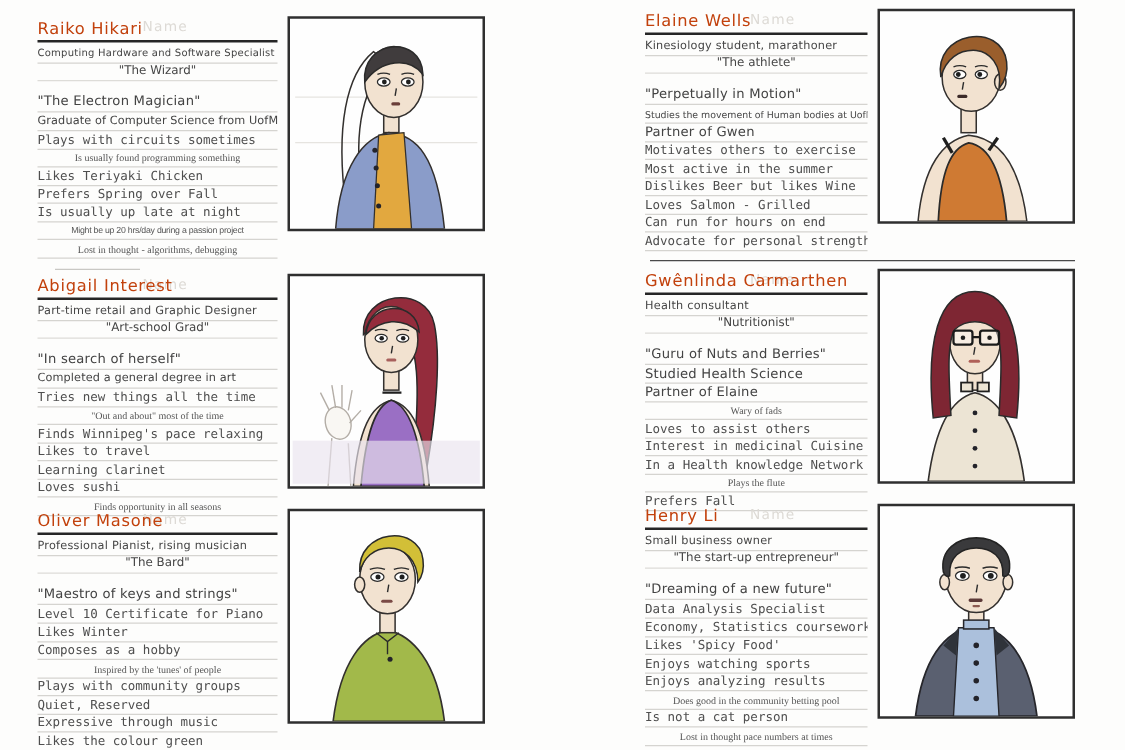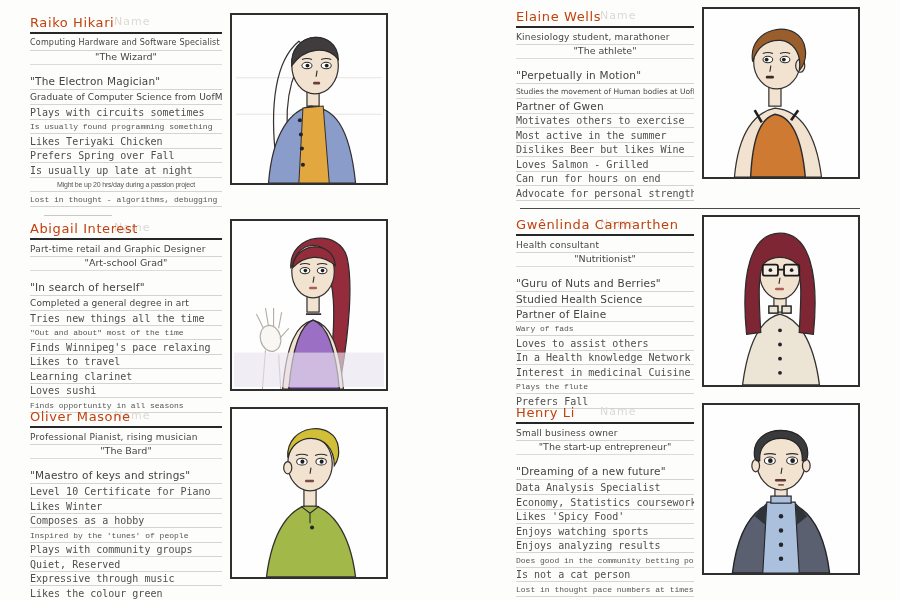--- a/index.html
+++ b/index.html
@@ -78,21 +78,21 @@
   .trait{
     line-height:11.5px;
     height:12px;
     margin-bottom:1.5px;
     color:#4c4c4c;
   }
   .hand{font-family:"DejaVu Sans", sans-serif;font-size:10.5px;letter-spacing:.2px;color:#434343;}
   .hand-sm{font-family:"DejaVu Sans", sans-serif;font-size:9px;letter-spacing:.1px;color:#434343;}
   .hand-xs{font-family:"DejaVu Sans", sans-serif;font-size:7.5px;color:#474747;}
   .type{font-family:"DejaVu Sans Mono", monospace;font-size:10px;color:#4e4e4e;}
-  .type-sm{font-family:Liberation Mono, monospace;font-size:8px;color:#555;}
+  .type-sm{font-family:Liberation Serif, serif;font-size:8px;color:#555;text-align:center;}
   .type-xs{font-family:Liberation Sans, sans-serif;font-size:7px;letter-spacing:-.2px;color:#555;text-align:center;}
   .portrait-frame{
     width:154px;height:168px;
     border:2px solid #2f2f2f;
     background:#fefefe;
     flex:0 0 auto;
     margin-top:1px;
   }
   .portrait-frame svg{display:block;width:100%;height:100%;}
   .bottom-rule{
@@ -260,22 +260,22 @@
       <span class="wm">Name</span>
       <span class="name">Gwênlinda Carmarthen</span>
     </div>
     <div class="occ">Health consultant</div>
     <div class="nick">"Nutritionist"</div>
     <div class="tagline hand">"Guru of Nuts and Berries"</div>
     <div class="trait hand">Studied Health Science</div>
     <div class="trait hand">Partner of Elaine</div>
     <div class="trait type-sm">Wary of fads</div>
     <div class="trait type">Loves to assist others</div>
+    <div class="trait type">Interest in medicinal Cuisine</div>
     <div class="trait type">In a Health knowledge Network</div>
-    <div class="trait type">Interest in medicinal Cuisine</div>
     <div class="trait type-sm">Plays the flute</div>
     <div class="trait type">Prefers Fall</div>
   </div>
   <div class="portrait-frame">
     <svg viewBox="0 0 152 166">
       <path d="M38,166 C44,120 58,100 75,96 C92,100 108,120 114,166 Z" stroke="#33302e" stroke-width="1.3" fill="#ece4d4"></path>
       <rect class="skin" x="69" y="78" width="12" height="16"></rect>
       <rect x="64" y="88" width="9" height="7" fill="#ece4d4" stroke="#1f1f1f" stroke-width="1.4"></rect>
       <rect x="77" y="88" width="9" height="7" fill="#ece4d4" stroke="#1f1f1f" stroke-width="1.4"></rect>
       <circle class="btn" cx="75" cy="112" r="1.9"></circle>

